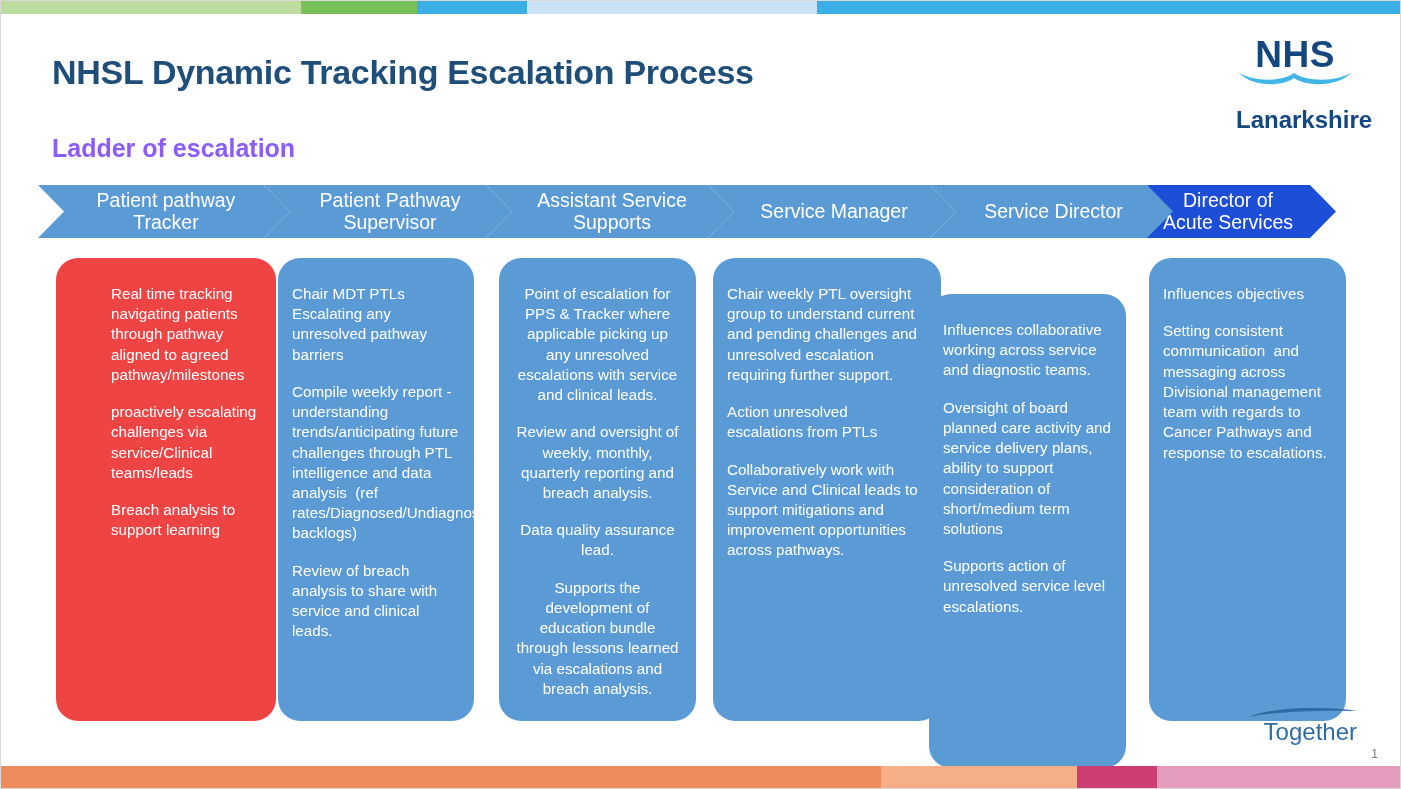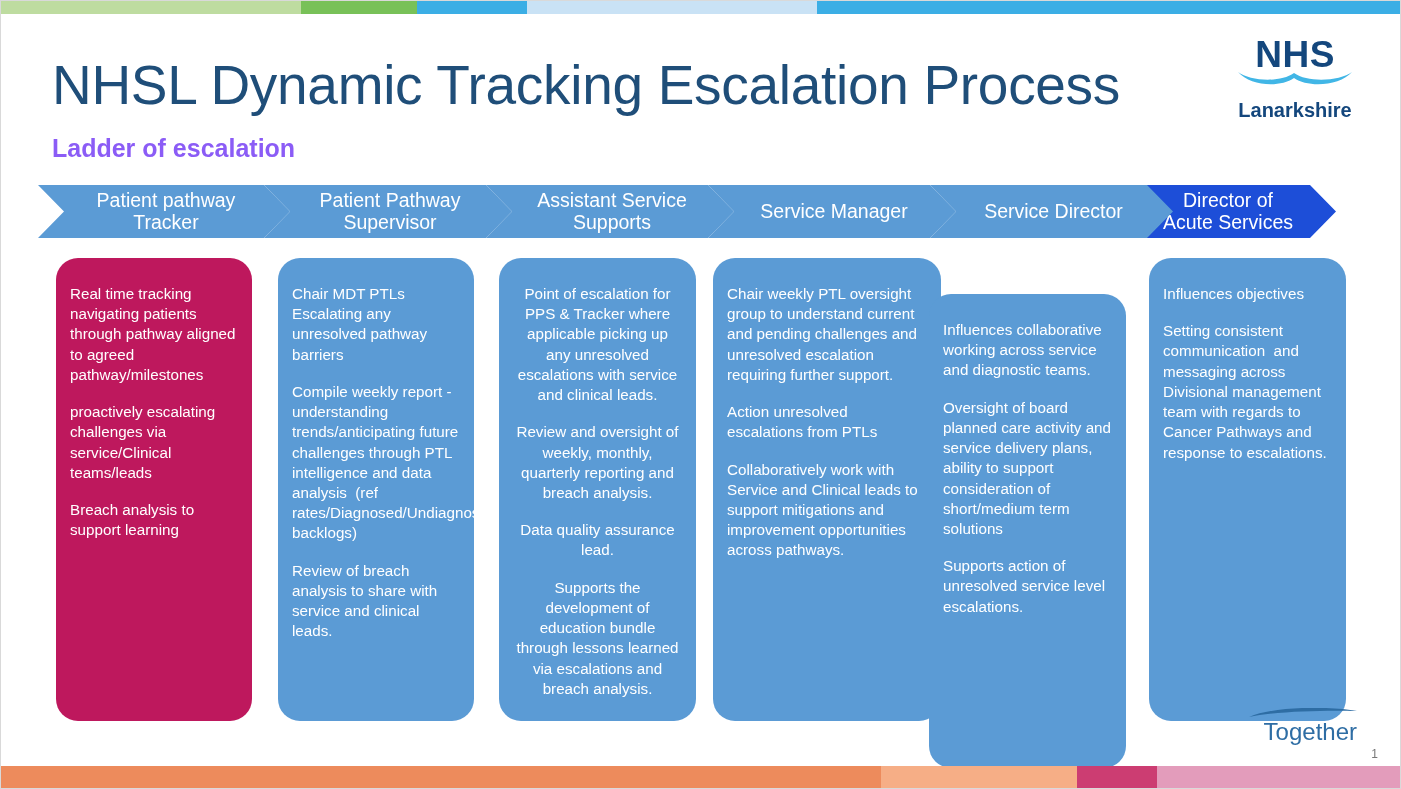--- a/index.html
+++ b/index.html
@@ -38,22 +38,22 @@
     height: 22px;
     display: flex;
   }
   #bottombar .seg { height: 100%; }
 
   
   #main-title {
     position: absolute;
     left: 51px;
     top: 52px;
-    font-size: 55px;
-    font-weight: normal;
+    font-size: 34px;
+    font-weight: bold;
     color: #1F4E79;
     letter-spacing: -0.3px;
     white-space: nowrap;
     text-align: center;
   }
   #sub-title {
     position: absolute;
     left: 51px;
     top: 133px;
     font-size: 25px;
@@ -79,25 +79,25 @@
     line-height: 1;
     text-align: center;
   }
   #nhs-logo .nhs-wave {
     height: 17px;
     margin-top: -2px;
   }
   #nhs-logo .nhs-sub {
     font-family: "Liberation Sans", sans-serif;
     font-weight: bold;
-    font-size: 20px;
+    font-size: 24px;
     color: #14477D;
     line-height: 1;
     text-align: center;
-    margin-top: 8px;
+    margin-top: 16px;
   }
 
   
   #chevron-row {
     position: absolute;
     left: 37px;
     top: 184px;
     width: 1329px;
     height: 57px;
   }
@@ -221,21 +221,21 @@
       <div class="chevron mid" style="left: 892px; width: 243px; background: rgb(91, 155, 213); z-index: 2;">
         <span class="chevron-label" style="white-space: pre-line;">Service Director</span>
       </div>
       <div class="chevron last" style="left: 1078px; width: 220px; background: #1d4ed8; z-index: 1;">
         <span class="chevron-label" style="white-space: pre-line;">Director of
 Acute Services</span>
       </div>
     </div>
 
   <div id="card-row">
-      <div class="card" style="left: 55px; width: 196px; height: 463px; background: #be185d;">
+      <div class="card" style="left: 55px; width: 220px; height: 463px; background: #ef4444; padding-left: 41px;">
         <div class="card-body"><p class="card-para">Real time tracking navigating patients through pathway aligned to agreed pathway/milestones</p><p class="card-para">proactively escalating challenges via service/Clinical teams/leads</p><p class="card-para">Breach analysis to support learning</p></div>
       </div>
       <div class="card" style="left: 277px; width: 196px; height: 463px; background: rgb(91, 155, 213);">
         <div class="card-body"><p class="card-para">Chair MDT PTLs Escalating any unresolved pathway barriers</p><p class="card-para">Compile weekly report - understanding trends/anticipating future challenges through PTL intelligence and data analysis  (ref rates/Diagnosed/Undiagnosed backlogs)</p><p class="card-para">Review of breach analysis to share with service and clinical leads.</p></div>
       </div>
       <div class="card" style="left: 498px; width: 197px; height: 463px; background: rgb(91, 155, 213); text-align: center;">
         <div class="card-body"><p class="card-para">Point of escalation for PPS &amp; Tracker where applicable picking up any unresolved escalations with service and clinical leads.</p><p class="card-para">Review and oversight of weekly, monthly, quarterly reporting and breach analysis.</p><p class="card-para">Data quality assurance lead.</p><p class="card-para">Supports the development of education bundle through lessons learned via escalations and breach analysis.</p></div>
       </div>
       <div class="card" style="left: 712px; width: 228px; height: 463px; background: rgb(91, 155, 213);">
         <div class="card-body"><p class="card-para">Chair weekly PTL oversight group to understand current and pending challenges and unresolved escalation requiring further support.</p><p class="card-para">Action unresolved escalations from PTLs</p><p class="card-para">Collaboratively work with Service and Clinical leads to support mitigations and improvement opportunities  across pathways.</p></div>

